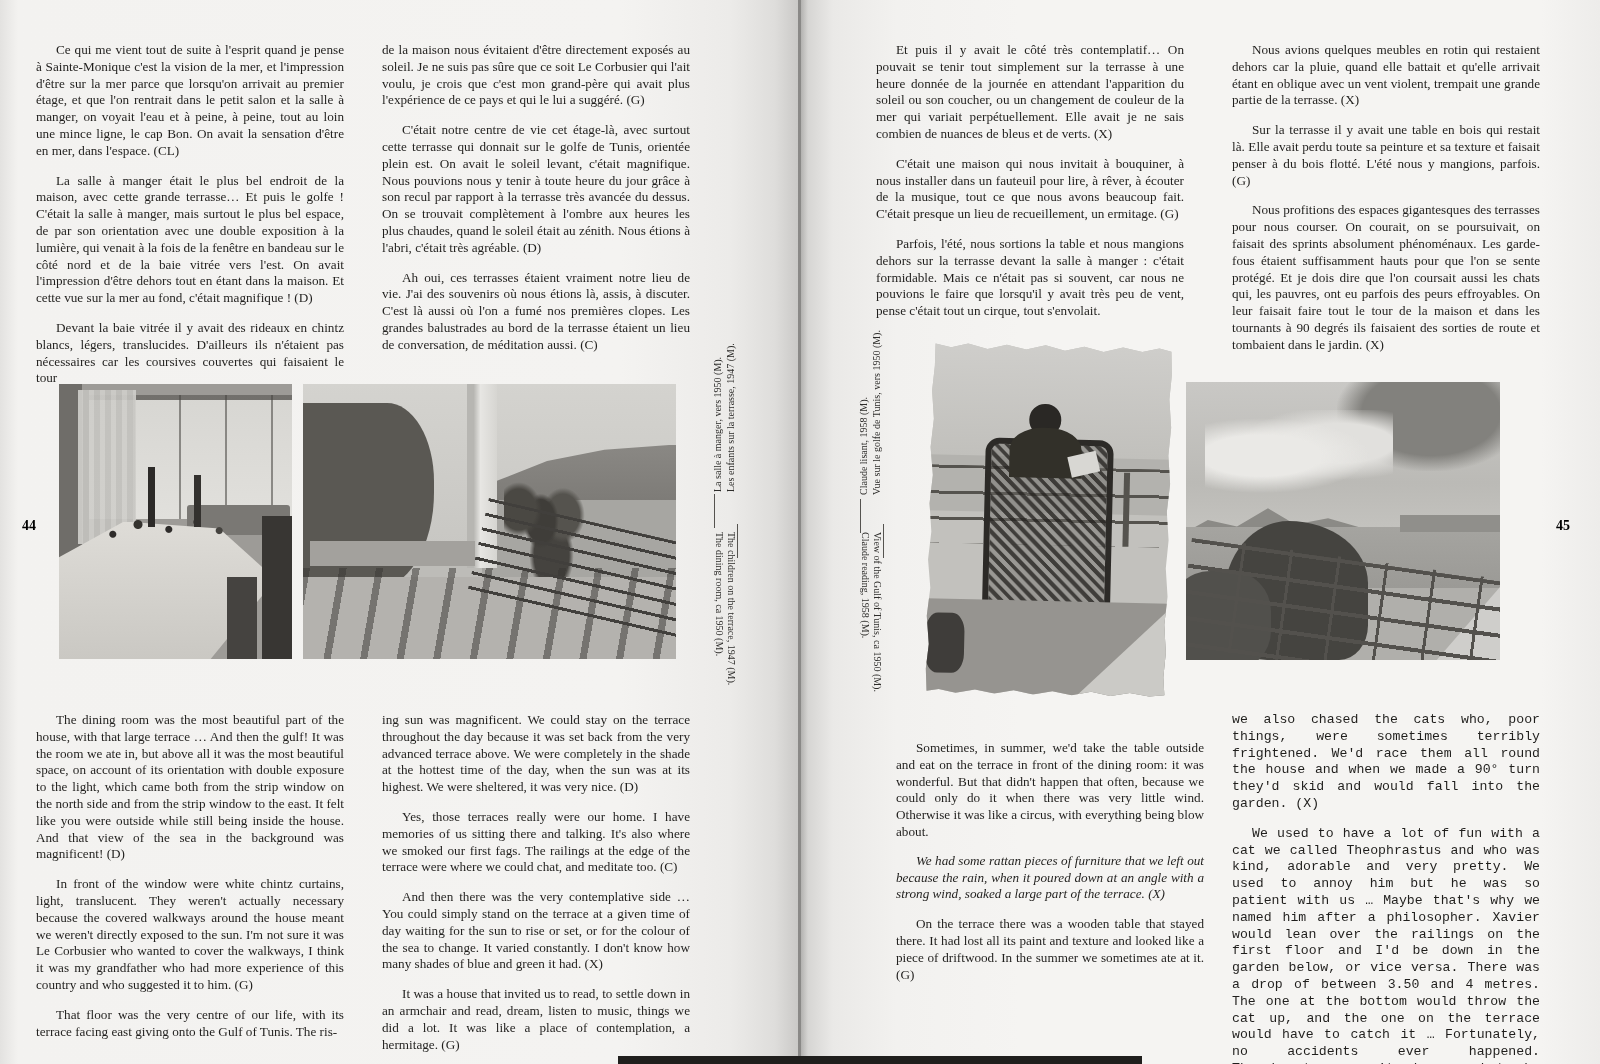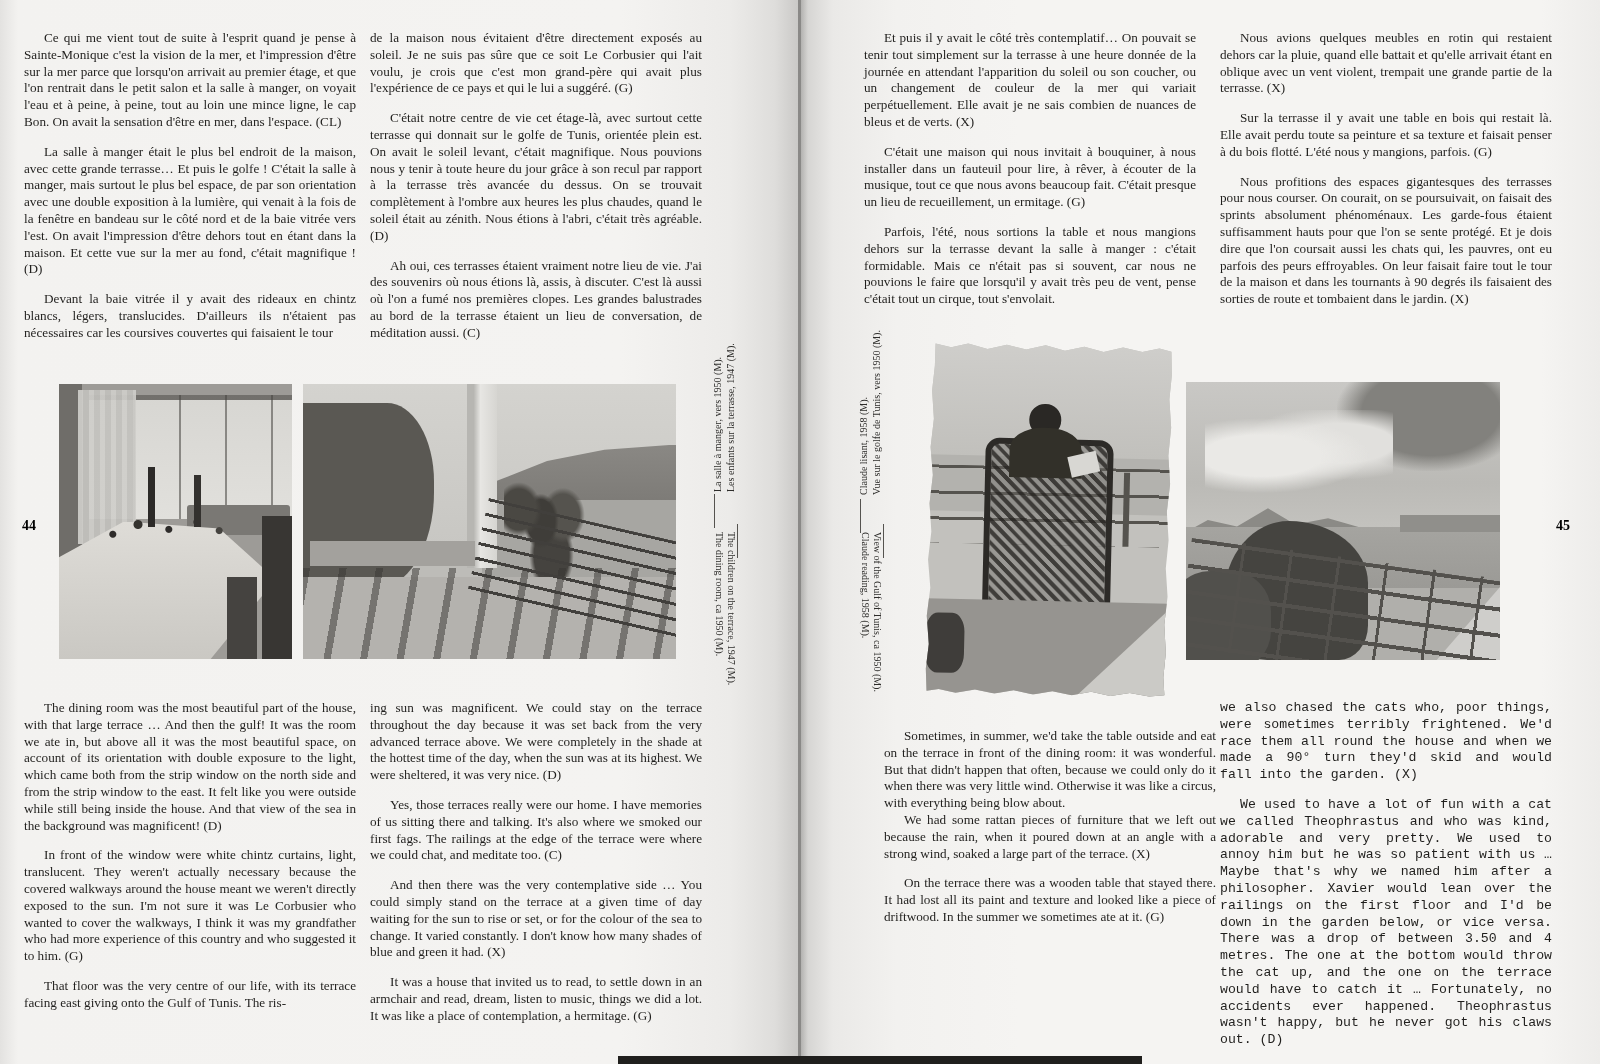--- a/index.html
+++ b/index.html
@@ -7,24 +7,24 @@
           font-family:"Liberation Serif","DejaVu Serif",serif;color:#201f1d;}
   .page{position:absolute;top:0;height:1064px;}
   .page-left{left:0;width:798px;
     background:linear-gradient(to right,#e3e2e0 0px,#f3f2f0 18px,#f4f3f1 620px,#ecebe9 730px,#dedddb 775px,#cac9c7 798px);}
   .spine{position:absolute;left:798px;top:0;width:3px;height:1064px;background:#8a8987;}
   .page-right{left:801px;width:799px;
     background:linear-gradient(to right,#b3b2b0 0px,#d6d5d3 7px,#eae9e7 32px,#f2f1ef 95px,#f5f4f2 220px,#f5f4f2 740px,#edecea 799px);}
   .bottom-strip{position:absolute;left:618px;top:1056px;width:524px;height:8px;background:#201f1d;}
 
   .col{position:absolute;width:332px;text-align:justify;font-size:13.2px;line-height:16.8px;}
-  .para{margin:0;text-indent:20px;}
+  .para{margin:12px;text-indent:20px;}
   .para + .para{margin-top:13px;}
   .para.no-indent{text-indent:0;}
-  .para.no-gap{margin-top:0;}
+  .para.no-gap{margin-top:0;font-style:italic;}
 
   .pagenum{position:absolute;font-size:14px;font-weight:bold;color:#000000;}
 
   .vcap{position:absolute;font-size:10px;line-height:12.5px;color:#2d2c2a;}
   .vcap .vline{display:block;white-space:nowrap;}
   .vcap.up{writing-mode:vertical-rl;transform:rotate(180deg);}
   .vcap.down{writing-mode:vertical-rl;}
   .cap-rule{position:absolute;width:1px;background:#55534f;}
 
   .photo{position:absolute;overflow:hidden;}

